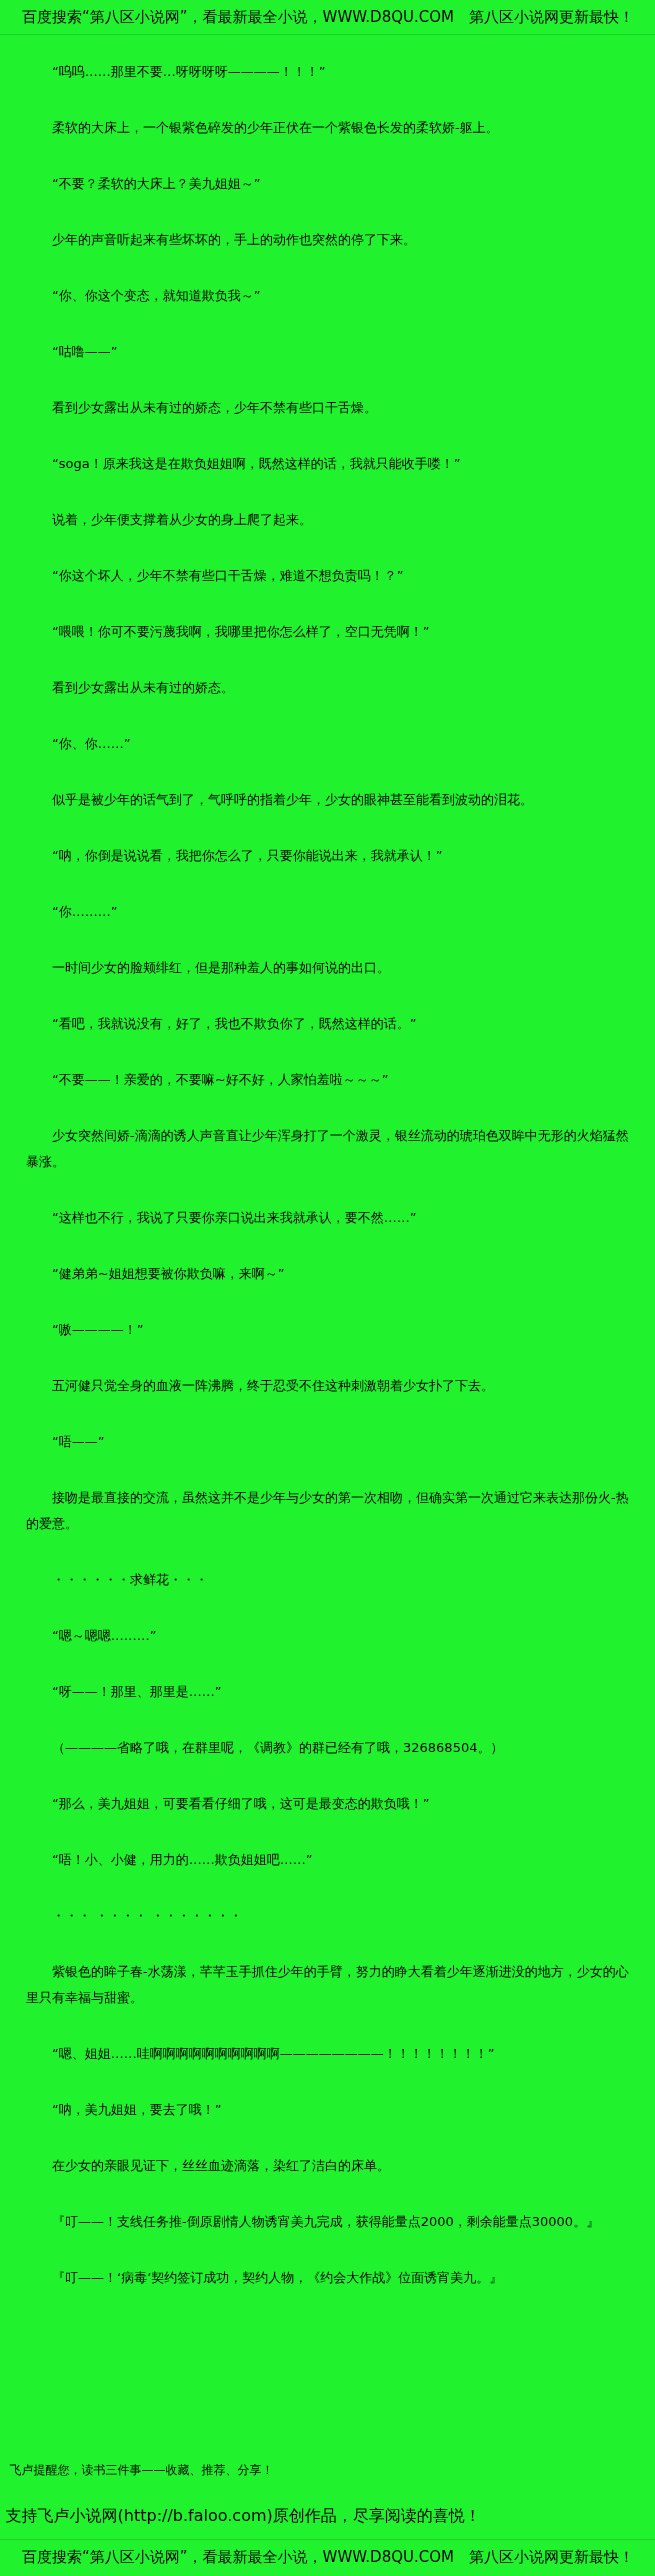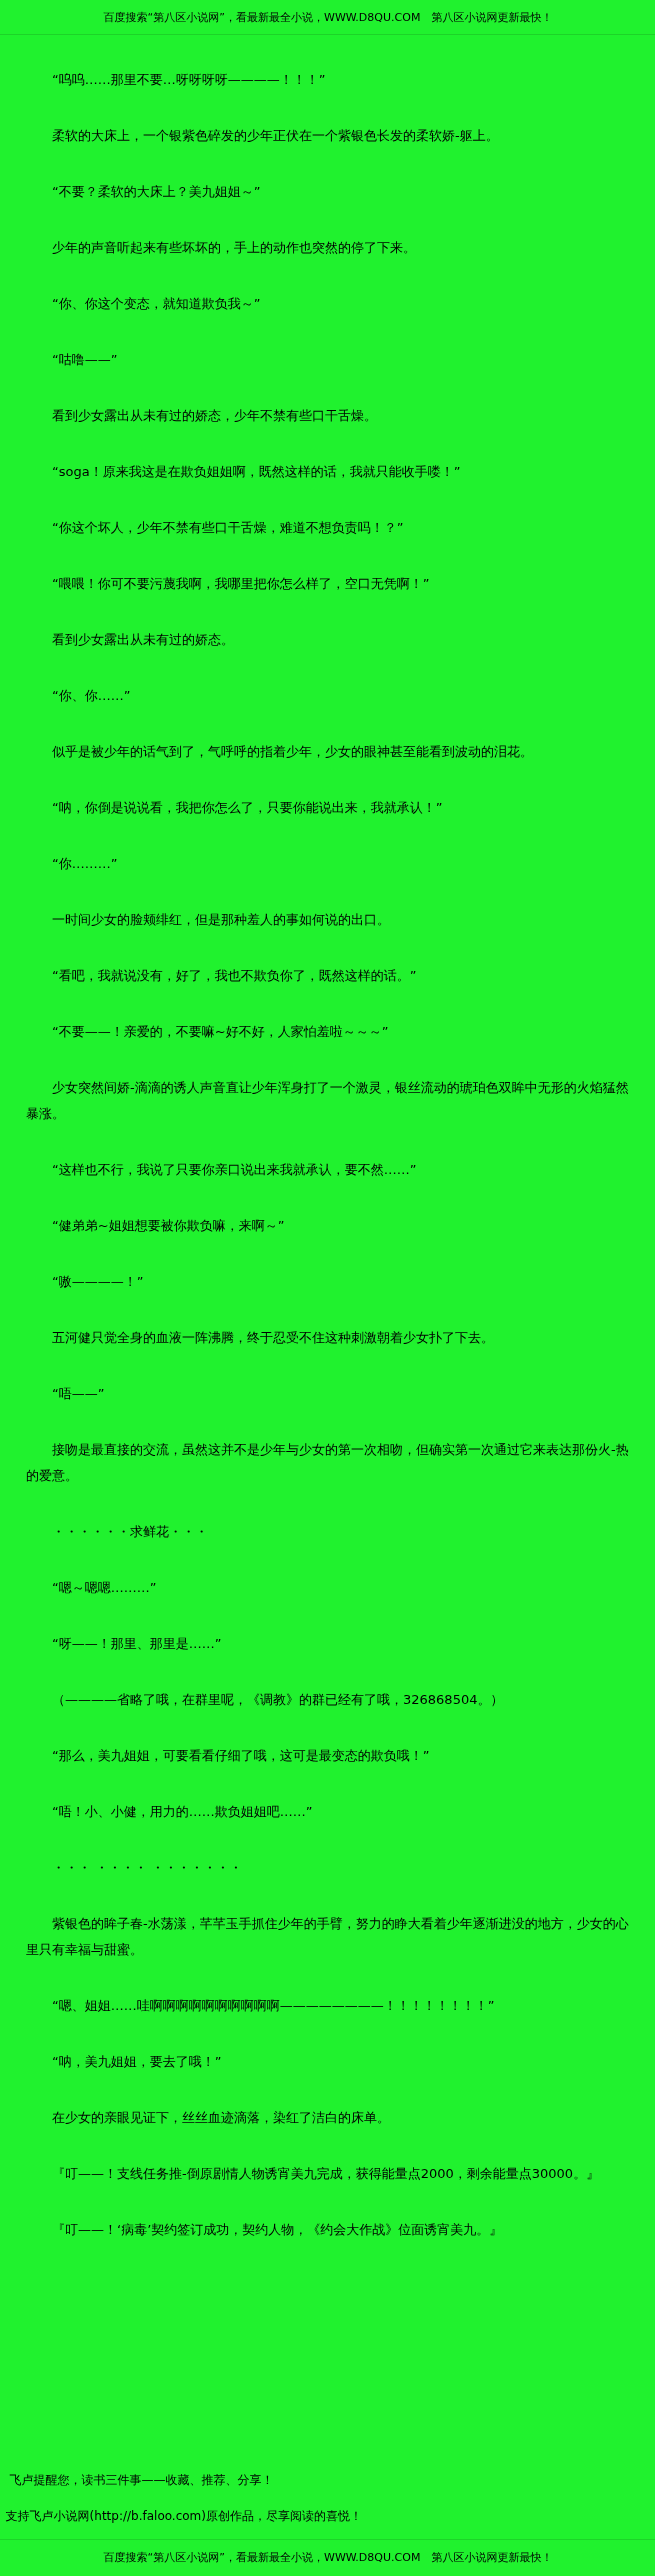--- a/index.html
+++ b/index.html
@@ -11,69 +11,70 @@
   body {
     width: 656px;
     height: 2576px;
     background: var(--bg);
     color: var(--text);
     font-family: "DejaVu Sans", "Liberation Sans", sans-serif;
     position: relative;
     overflow: hidden;
   }
   .banner {
-    font-size: 11px;
+    font-size: 15px;
     line-height: 15px;
     text-align: center;
     padding: 10.3px 3.7px 8.4px;
     white-space: nowrap;
   }
   .banner.top { border-bottom: 0.9px solid rgba(0,0,0,0.12); }
   .banner.bottom { border-top: 0.9px solid rgba(0,0,0,0.12); padding: 9.4px 3.7px 11.2px; }
   .content {
     padding: 20.6px 26px 0 26px;
   }
   .content p.para {
     font-size: 13px;
     line-height: 26px;
-    margin: 12px 0 30px 0;
+    margin: 4px 0 30px 0;
     text-indent: 2em;
     word-break: break-all;
   }
   .footer {
     position: absolute;
     left: 0; right: 0; bottom: 0;
   }
   .footer .tip {
     font-size: 12px;
     line-height: 16px;
-    margin: 0 0 20px 0;
+    margin: 0 0 30px 0;
     padding-left: 9.4px;
   }
   .footer .support {
-    font-size: 12px;
+    font-size: 16px;
     line-height: 16px;
     margin: 0 0 15px 0;
     padding-left: 5.6px;
   }
 </style>
 </head>
 <body>
 
 <div class="banner top">百度搜索“第八区小说网”，看最新最全小说，WWW.D8QU.COM　第八区小说网更新最快！</div>
 
 <div class="content">
   <p class="para">“呜呜……那里不要…呀呀呀呀————！！！”</p>
   <p class="para">柔软的大床上，一个银紫色碎发的少年正伏在一个紫银色长发的柔软娇-躯上。</p>
   <p class="para">“不要？柔软的大床上？美九姐姐～”</p>
   <p class="para">少年的声音听起来有些坏坏的，手上的动作也突然的停了下来。</p>
   <p class="para">“你、你这个变态，就知道欺负我～”</p>
   <p class="para">“咕噜——”</p>
   <p class="para">看到少女露出从未有过的娇态，少年不禁有些口干舌燥。</p>
   <p class="para">“soga！原来我这是在欺负姐姐啊，既然这样的话，我就只能收手喽！”</p>
+  <p class="para">说着，少年便支撑着从少女的身上爬了起来。</p>
   <p class="para">“你这个坏人，少年不禁有些口干舌燥，难道不想负责吗！？”</p>
   <p class="para">“喂喂！你可不要污蔑我啊，我哪里把你怎么样了，空口无凭啊！”</p>
   <p class="para">看到少女露出从未有过的娇态。</p>
   <p class="para">“你、你……”</p>
   <p class="para">似乎是被少年的话气到了，气呼呼的指着少年，少女的眼神甚至能看到波动的泪花。</p>
   <p class="para">“呐，你倒是说说看，我把你怎么了，只要你能说出来，我就承认！”</p>
   <p class="para">“你………”</p>
   <p class="para">一时间少女的脸颊绯红，但是那种羞人的事如何说的出口。</p>
   <p class="para">“看吧，我就说没有，好了，我也不欺负你了，既然这样的话。”</p>
   <p class="para">“不要——！亲爱的，不要嘛~好不好，人家怕羞啦～～～”</p>

